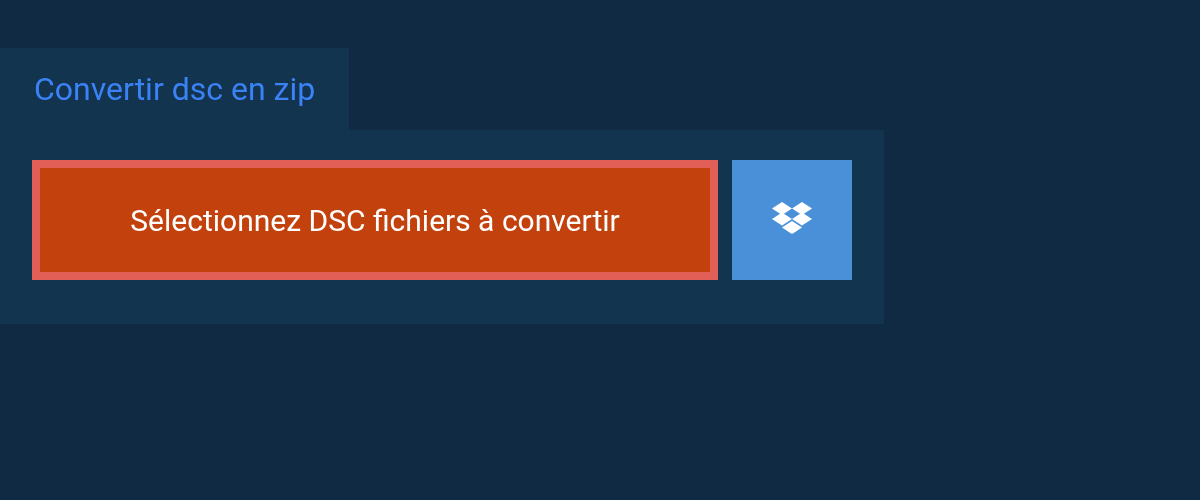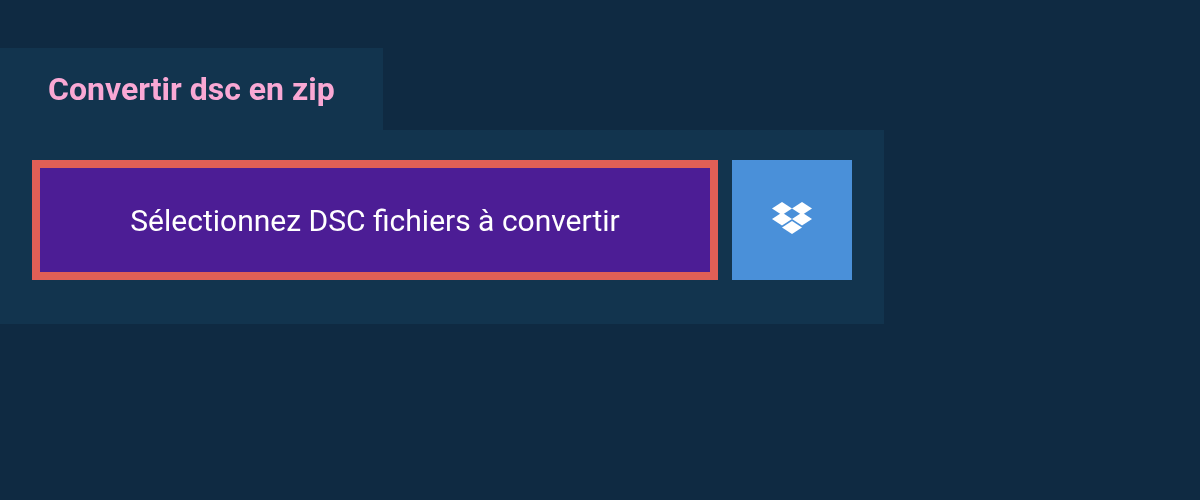--- a/index.html
+++ b/index.html
@@ -6,37 +6,37 @@
     body {
       width: 1200px;
       height: 500px;
       background: #0f2a42;
       font-family: -apple-system, BlinkMacSystemFont, "Segoe UI", Roboto, Helvetica, Arial, sans-serif;
       overflow: hidden;
     }
     .tab-header {
       display: inline-block;
       background: #12344e;
-      color: #f9a8d4;
+      color: #3b82f6;
       font-size: 32px;
-      font-weight: 700;
-      padding: 22px 48px;
+      font-weight: 400;
+      padding: 22px 34px;
       margin-top: 48px;
     }
     .panel {
       background: #12344e;
       padding: 30px 32px 44px 32px;
       display: flex;
       align-items: stretch;
       gap: 14px;
       width: 884px;
     }
     .select-button {
       flex: 1;
-      background: #4c1d95;
+      background: #c2410c;
       border: 8px solid #e15f56;
       color: #ffffff;
       font-size: 30px;
       font-weight: 400;
       display: flex;
       align-items: center;
       justify-content: center;
       height: 120px;
       cursor: pointer;
     }

